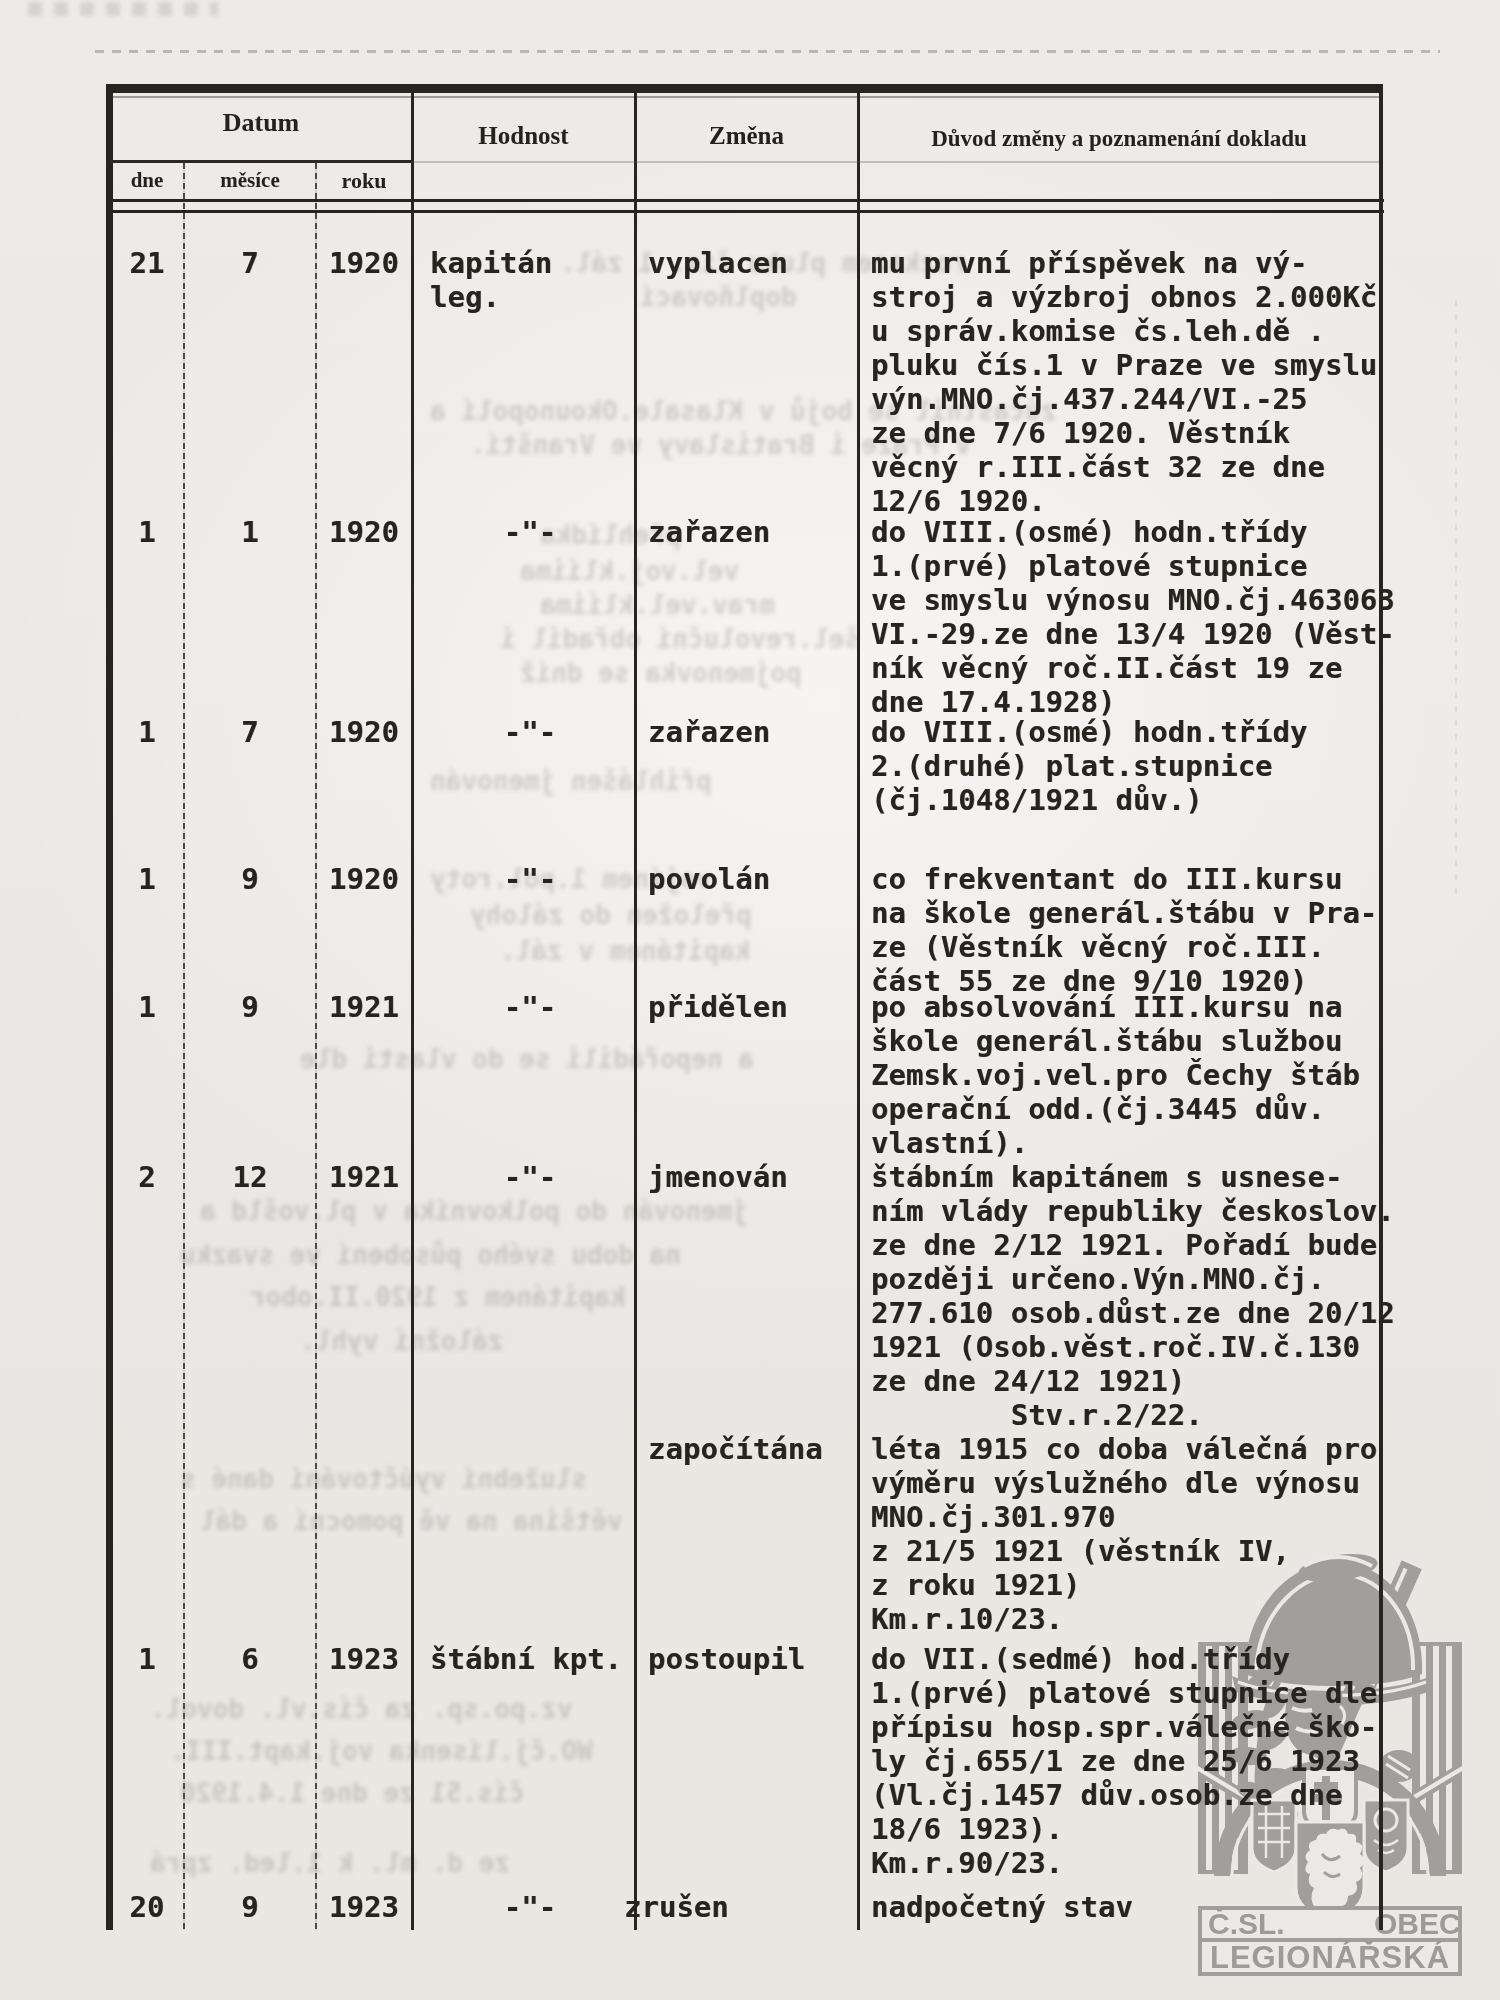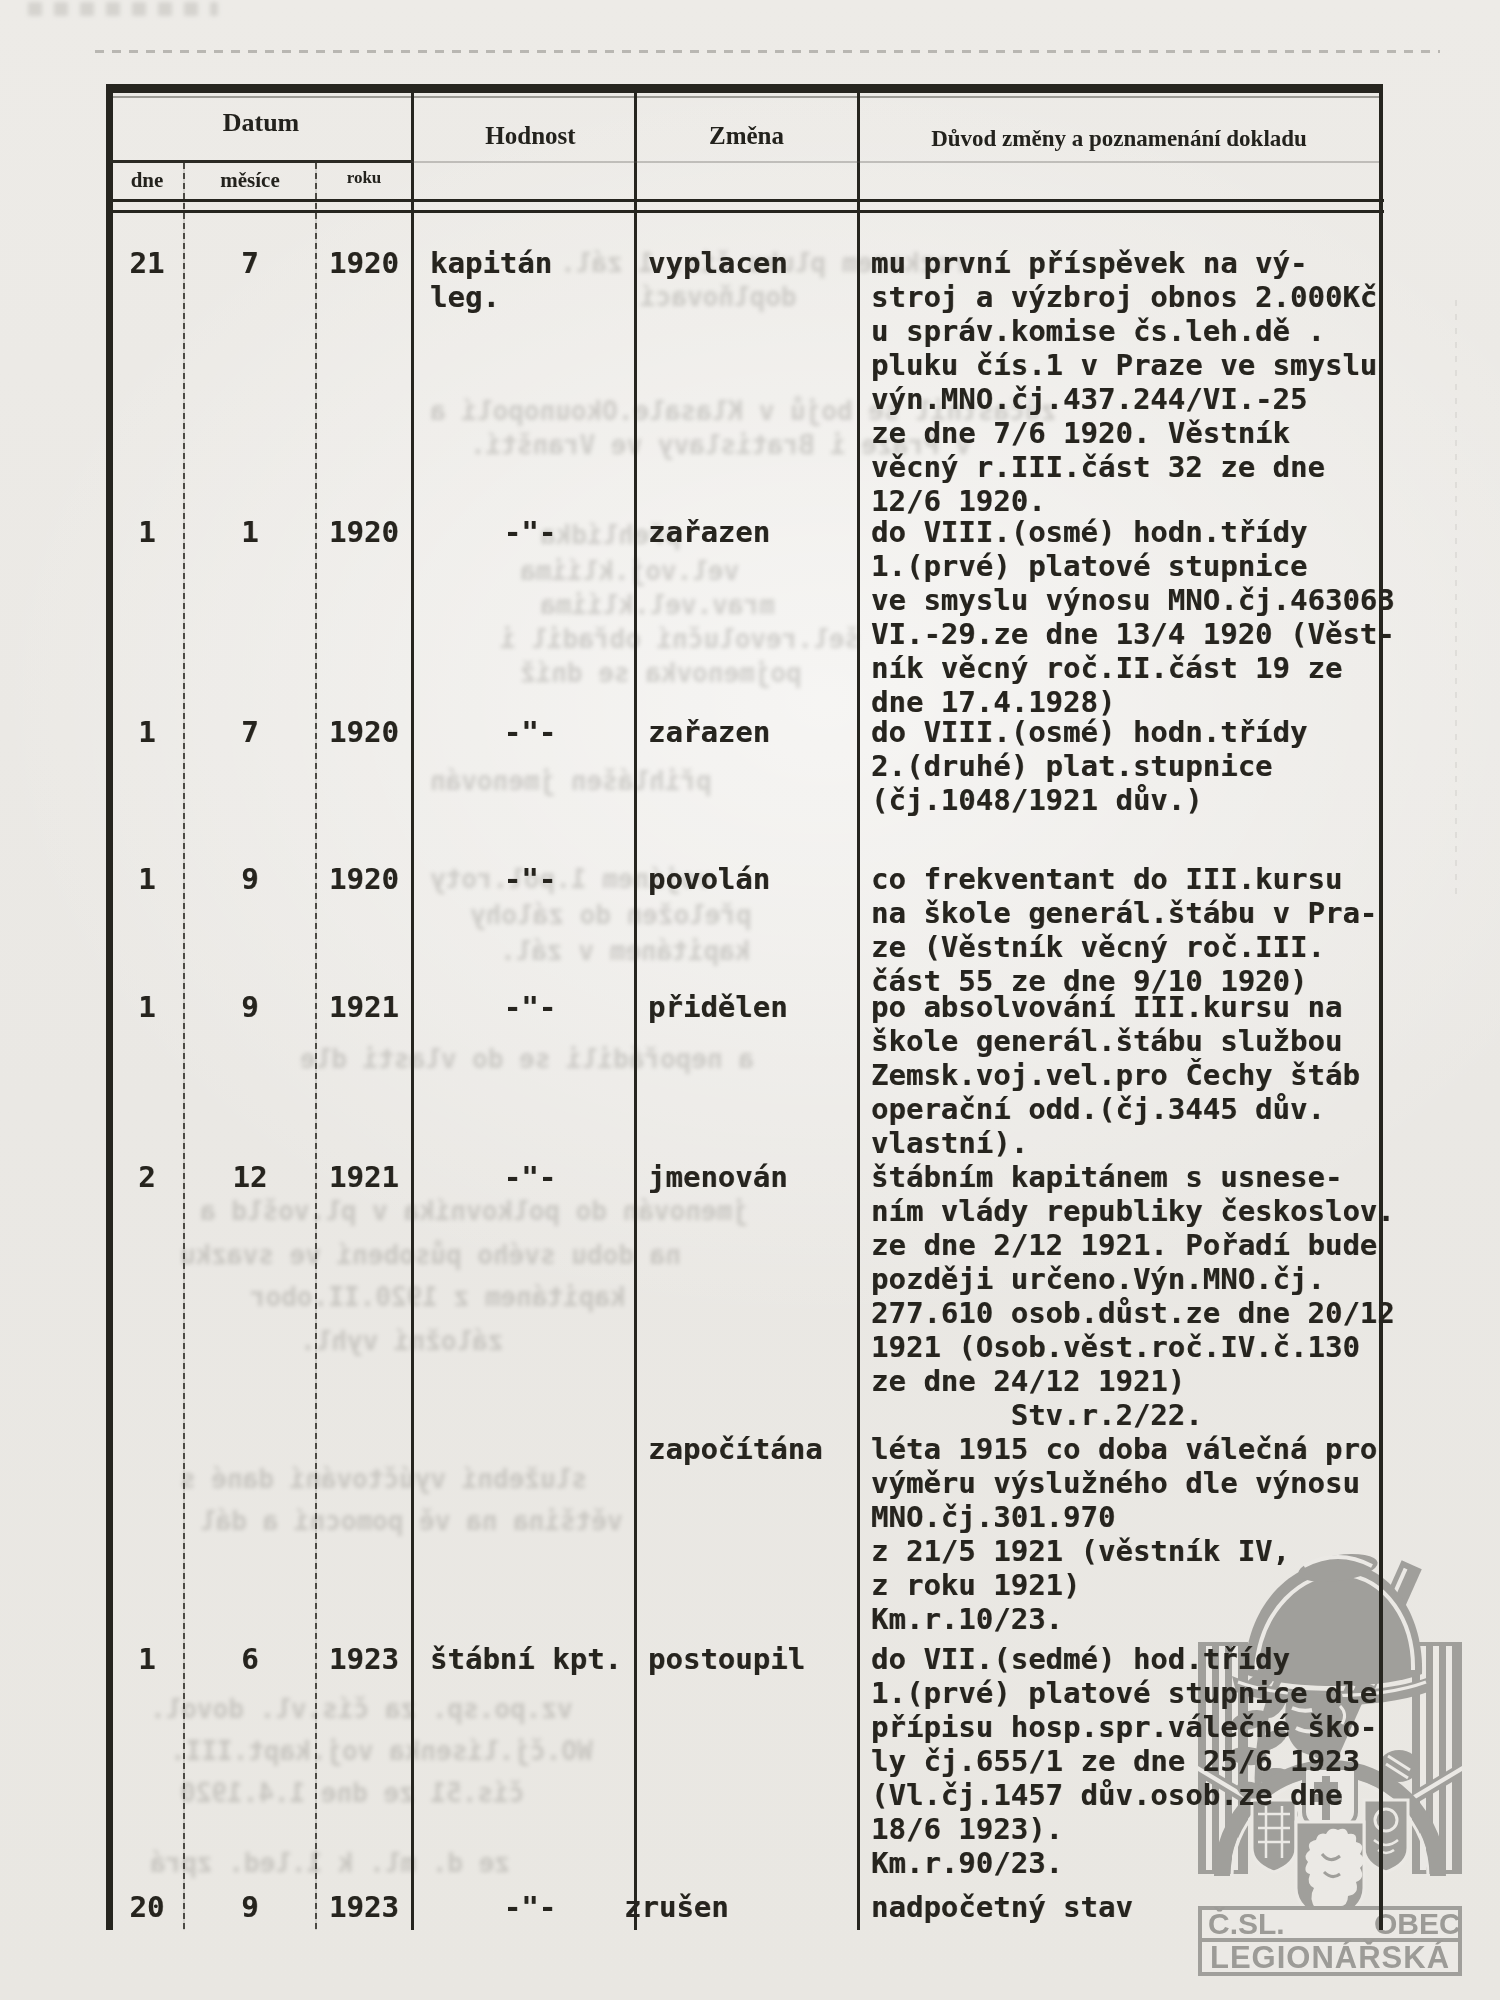--- a/index.html
+++ b/index.html
@@ -177,22 +177,22 @@
     <div class="tline" style="left:634px;top:84px;width:3px;height:1846px;"></div>
     <div class="tline" style="left:857px;top:84px;width:3px;height:1846px;"></div>
     <div class="tline" style="left:1379px;top:84px;width:4px;height:1846px;"></div>
     <div class="rule-datum"></div>
     <div class="rule-datum-ext"></div>
     <div class="rule-double"></div>
 
     <div class="hdr" style="left:110px;top:108px;width:302px;font-size:26px;">Datum</div>
     <div class="hdr" style="left:110px;top:168px;width:74px;font-size:21px;">dne</div>
     <div class="hdr" style="left:184px;top:168px;width:132px;font-size:21px;">měsíce</div>
-    <div class="hdr" style="left:316px;top:168px;width:96px;font-size:17px;">roku</div>
-    <div class="hdr" style="left:412px;top:122px;width:223px;font-size:25px;margin-left:7px;">Hodnost</div>
+    <div class="hdr" style="left:316px;top:168px;width:96px;font-size:22px;">roku</div>
+    <div class="hdr" style="left:412px;top:122px;width:223px;font-size:25px;">Hodnost</div>
     <div class="hdr" style="left:635px;top:122px;width:223px;font-size:25px;">Změna</div>
     <div class="hdr" style="left:858px;top:126px;width:522px;font-size:23px;">Důvod změny a poznamenání dokladu</div>
 
     <div id="rows">
         <div class="cell num" style="left: 110px; top: 246px; width: 74px;">21</div>
         <div class="cell num" style="left: 184px; top: 246px; width: 132px;">7</div>
         <div class="cell num" style="left: 316px; top: 246px; width: 96px;">1920</div>
         <div class="cell " style="left: 430px; top: 246px; width: 200px;">kapitán
 leg.</div>
         <div class="cell " style="left: 648px; top: 246px; width: 205px;">vyplacen</div>

